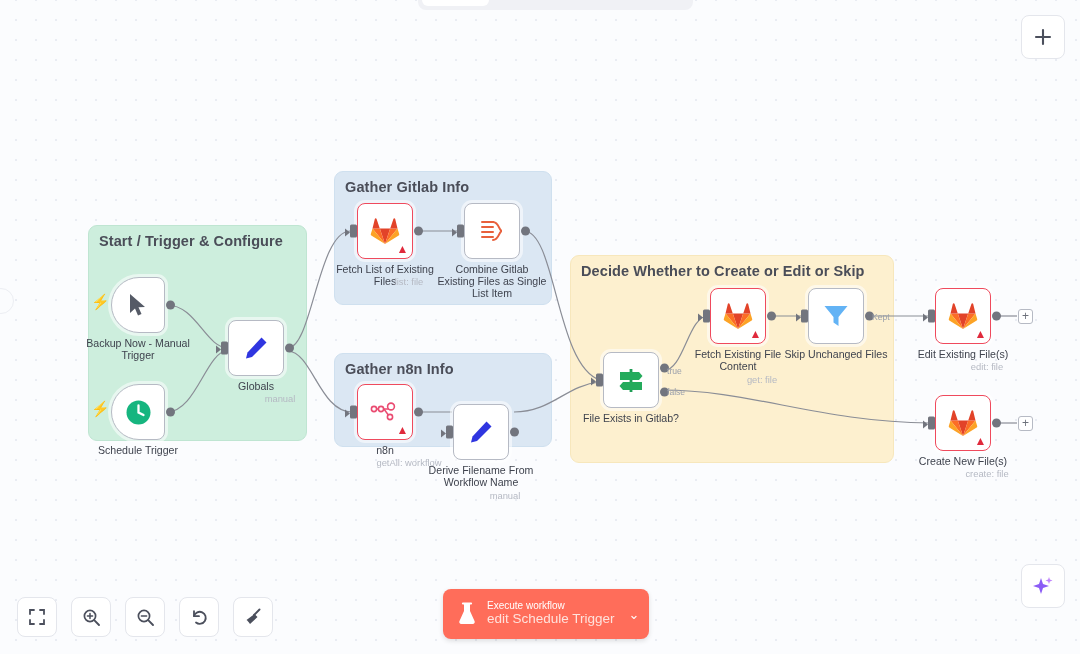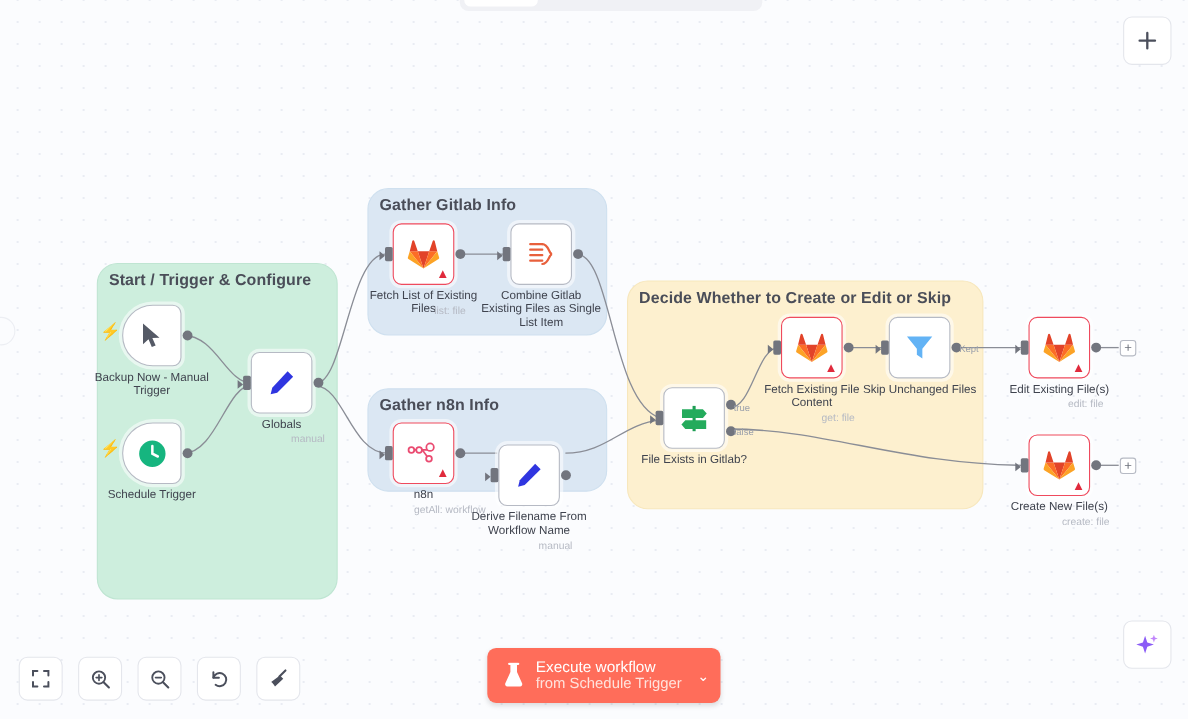--- a/index.html
+++ b/index.html
@@ -22,27 +22,27 @@
     background: #f0f1f5; border-radius: 8px; padding: 4px;
     z-index: 40;
   }
   .tab {
     font-size: 13.5px; color: #9aa0ae; padding: 7px 16px 9px;
     border-radius: 6px; white-space: nowrap; font-weight: 400;
   }
   .tab.active { background: #fff; color: #4b4f5c; font-weight: 500; }
 
   
-  .group { position: absolute; border-radius: 19px; }
+  .group { position: absolute; border-radius: 9px; }
   .group-title {
     position: absolute; left: 10px; top: 7px;
     font-size: 14.5px; font-weight: 700; color: #4a4d58;
     letter-spacing: .1px; white-space: nowrap;
   }
-  #g-start { left:88px; top:239px; width:219px; height:306px;
+  #g-start { left:88px; top:225px; width:219px; height:216px;
     background:#cdeedd; border:1px solid #bfe5d2; }
   #g-gitlab { left:334px; top:171px; width:218px; height:134px;
     background:#dbe7f3; border:1px solid #cfe0ef; }
   #g-n8n { left:334px; top:353px; width:218px; height:94px;
     background:#dbe7f3; border:1px solid #cfe0ef; }
   #g-decide { left:570px; top:255px; width:324px; height:208px;
     background:#fdf0cf; border:1px solid #f7e7bc; }
 
   
   #edges { position:absolute; left:0; top:0; width:1080px; height:654px;
@@ -116,21 +116,21 @@
   }
 
   
   #exec {
     position:absolute; left:443px; top:589px; height:50px;
     background:#ff6d5a; border-radius:8px; display:flex;
     align-items:center; padding:0 10px 0 14px; z-index:30;
     box-shadow:0 2px 5px rgba(0,0,0,.12);
   }
   #exec .etext { margin-left:10px; color:#fff; line-height:1.08; }
-  #exec .e1 { font-size:14px; font-weight:400; }
+  #exec .e1 { font-size:10px; font-weight:400; }
   #exec .e2 { font-size:13.5px; color:#ffe2dc; }
   #exec .echev { margin-left:14px; color:#fff; font-size:13px; }
 
   .ghost-circle{
     position:absolute; left:-12px; top:288px; width:26px; height:26px;
     border:1px solid #eceef3; border-radius:50%; z-index:4;
   }
 </style>
 </head>
 <body>
@@ -432,18 +432,18 @@
     </svg>
   </div>
 
   <div id="exec">
     <svg width="20" height="24" viewBox="0 0 20 24">
       <path d="M7 2 H13 V9 L17.5 19 A2 2 0 0 1 15.6 22 H4.4 A2 2 0 0 1 2.5 19 L7 9 Z" fill="#fff"></path>
       <path d="M6 1.5 H14" stroke="#fff" stroke-width="2.2" stroke-linecap="round"></path>
     </svg>
     <div class="etext">
       <div class="e1">Execute workflow</div>
-      <div class="e2">from Schedule Trigger</div>
+      <div class="e2">edit Schedule Trigger</div>
     </div>
     <div class="echev">⌄</div>
   </div>
 
 </div>
 
 </body></html>

